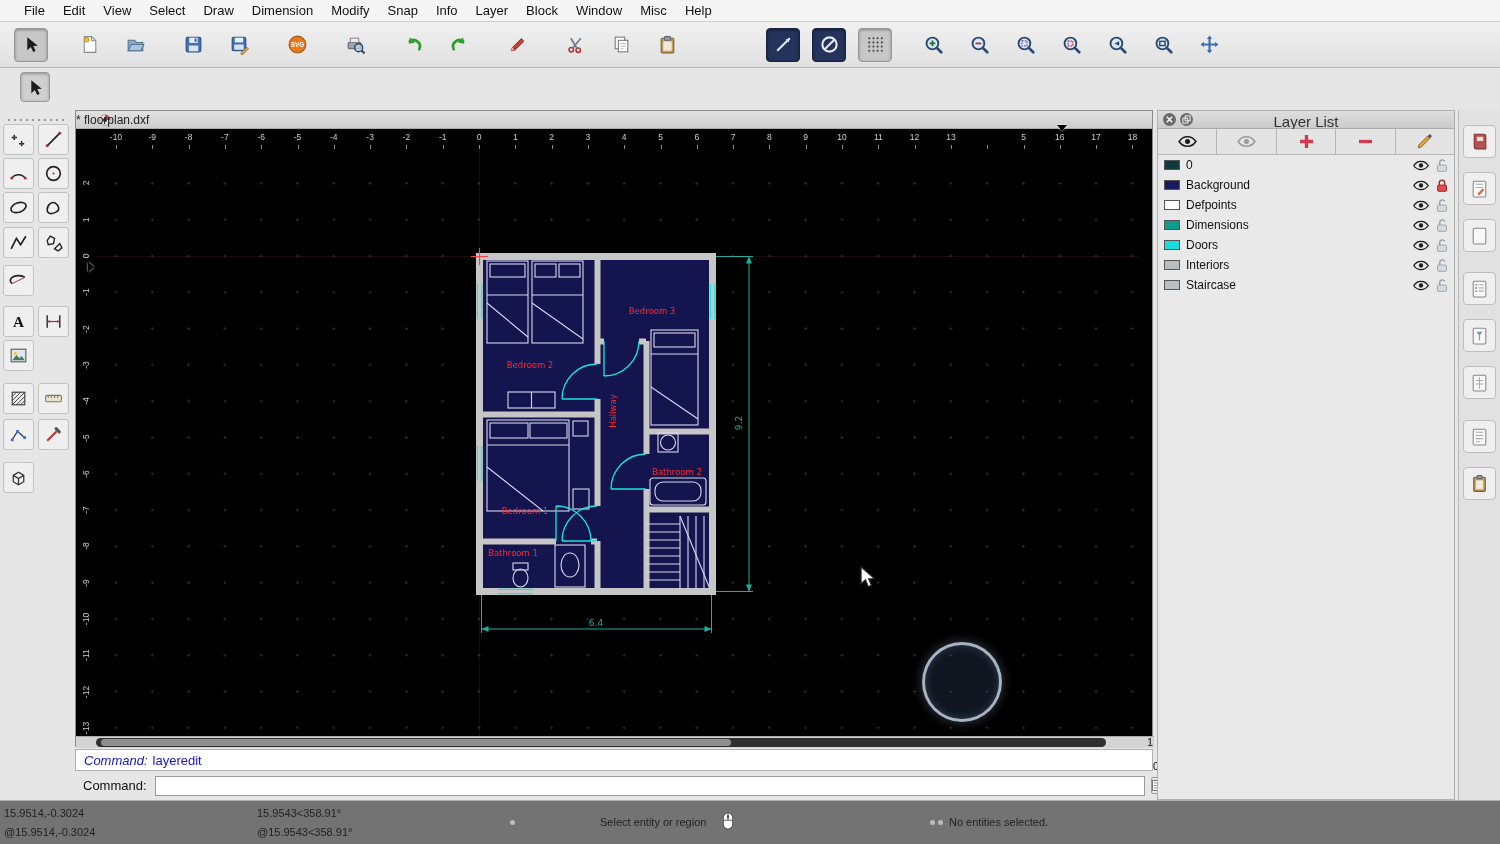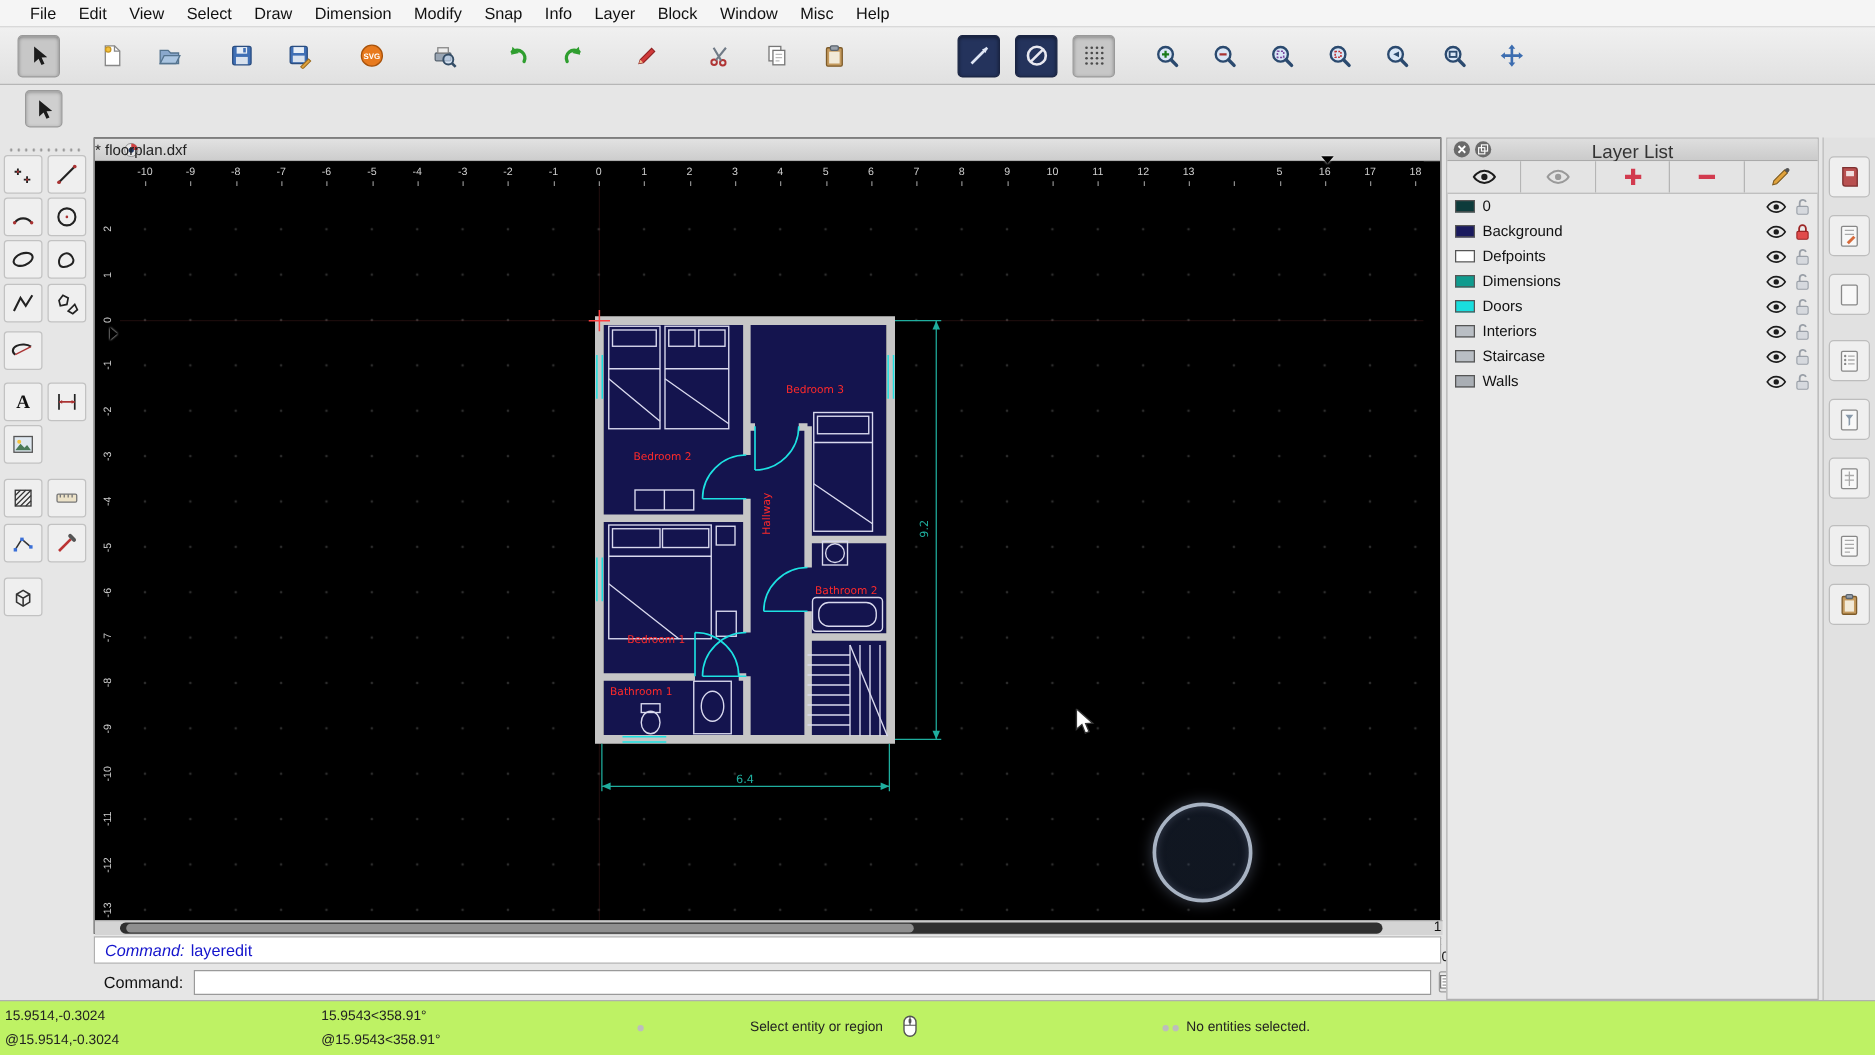--- a/index.html
+++ b/index.html
@@ -63,21 +63,21 @@
            box-sizing:border-box;font-size:13px;display:flex;align-items:center;padding-left:8px;}
   .cmdhist .lbl{color:#1414cc;font-style:italic;margin-right:5px;}
   .cmdhist .val{color:#1414cc;}
   .cmdrow{position:absolute;left:75px;top:773px;width:1078px;height:25px;display:flex;align-items:center;}
   .cmdrow .plbl{font-size:13px;color:#111;margin-left:8px;margin-right:8px;}
   .cmdrow input{flex:0 0 980px;height:18px;border:1px solid #9a9a9a;background:#fff;font-size:12px;
                 font-family:"Liberation Sans",sans-serif;padding:0 4px;}
   .cmdbtn{width:20px;height:17px;margin-left:6px;border:1px solid #9a9a9a;background:#e8e8e8;border-radius:2px;
           display:flex;align-items:center;justify-content:center;padding:0;}
   
-  .statusbar{position:absolute;left:0;top:800px;width:1500px;height:44px;background:#bef264;border-top:1px solid #b0b0b0;
+  .statusbar{position:absolute;left:0;top:800px;width:1500px;height:44px;background:#737373;border-top:1px solid #b0b0b0;
              box-sizing:border-box;font-size:11px;color:#222;}
   .st-a{position:absolute;left:4px;top:6px;}   .st-b{position:absolute;left:4px;top:25px;}
   .st-c{position:absolute;left:257px;top:6px;} .st-d{position:absolute;left:257px;top:25px;}
   .st-dot{position:absolute;top:19px;width:5px;height:5px;border-radius:50%;background:#bdbdbd;}
   .st-hint{position:absolute;left:600px;top:15px;}
   .st-mouse{position:absolute;left:720px;top:8px;}
   .st-sel{position:absolute;left:938px;top:15px;display:flex;align-items:center;}
   .st-sel .bullet{width:5px;height:5px;border-radius:50%;background:#bdbdbd;margin-right:6px;}
   
   .panel{position:absolute;left:1157px;top:110px;width:298px;height:690px;background:#e9e9e9;
@@ -893,36 +893,20 @@
               <circle cx="10" cy="10" r="2.4" fill="#1c1c1c"></circle>
             </svg>
           </span>
           <span class="ric">
             <svg viewBox="0 0 20 20" width="21" height="21">
               <rect x="5" y="9.5" width="10" height="7" rx="1.2" fill="#d6d9de" stroke="#9aa0a8"></rect>
               <path d="M7.5 9.5V6.6a2.9 2.9 0 0 1 5.6-1" fill="none" stroke="#9aa0a8" stroke-width="1.6"></path>
             </svg>
           </span>
         </div>
-        <div class="lrow">
-          <span class="swatch" style="background:#a9aeb4"></span>
-          <span class="lname">Walls</span>
-          <span class="ric">
-            <svg viewBox="0 0 20 20" width="21" height="21">
-              <path d="M2 10s3-4.6 8-4.6S18 10 18 10s-3 4.6-8 4.6S2 10 2 10z" fill="none" stroke="#1c1c1c" stroke-width="1.5"></path>
-              <circle cx="10" cy="10" r="2.4" fill="#1c1c1c"></circle>
-            </svg>
-          </span>
-          <span class="ric">
-            <svg viewBox="0 0 20 20" width="21" height="21">
-              <rect x="5" y="9.5" width="10" height="7" rx="1.2" fill="#d6d9de" stroke="#9aa0a8"></rect>
-              <path d="M7.5 9.5V6.6a2.9 2.9 0 0 1 5.6-1" fill="none" stroke="#9aa0a8" stroke-width="1.6"></path>
-            </svg>
-          </span>
-        </div>
       </div>
   </div>
 
   <div class="dock" id="dock">
       <button class="dockbtn" style="top: 15px;">
         <span class="icw">
           <svg viewBox="0 0 20 20" width="21" height="21">
             <path d="M5 3h9a2 2 0 0 1 2 2v12H7a2 2 0 0 1-2-2z" fill="#b85050" stroke="#7d2f2f"></path>
             <rect x="7.5" y="5.5" width="6" height="4" fill="#f0dede"></rect>
           </svg>

